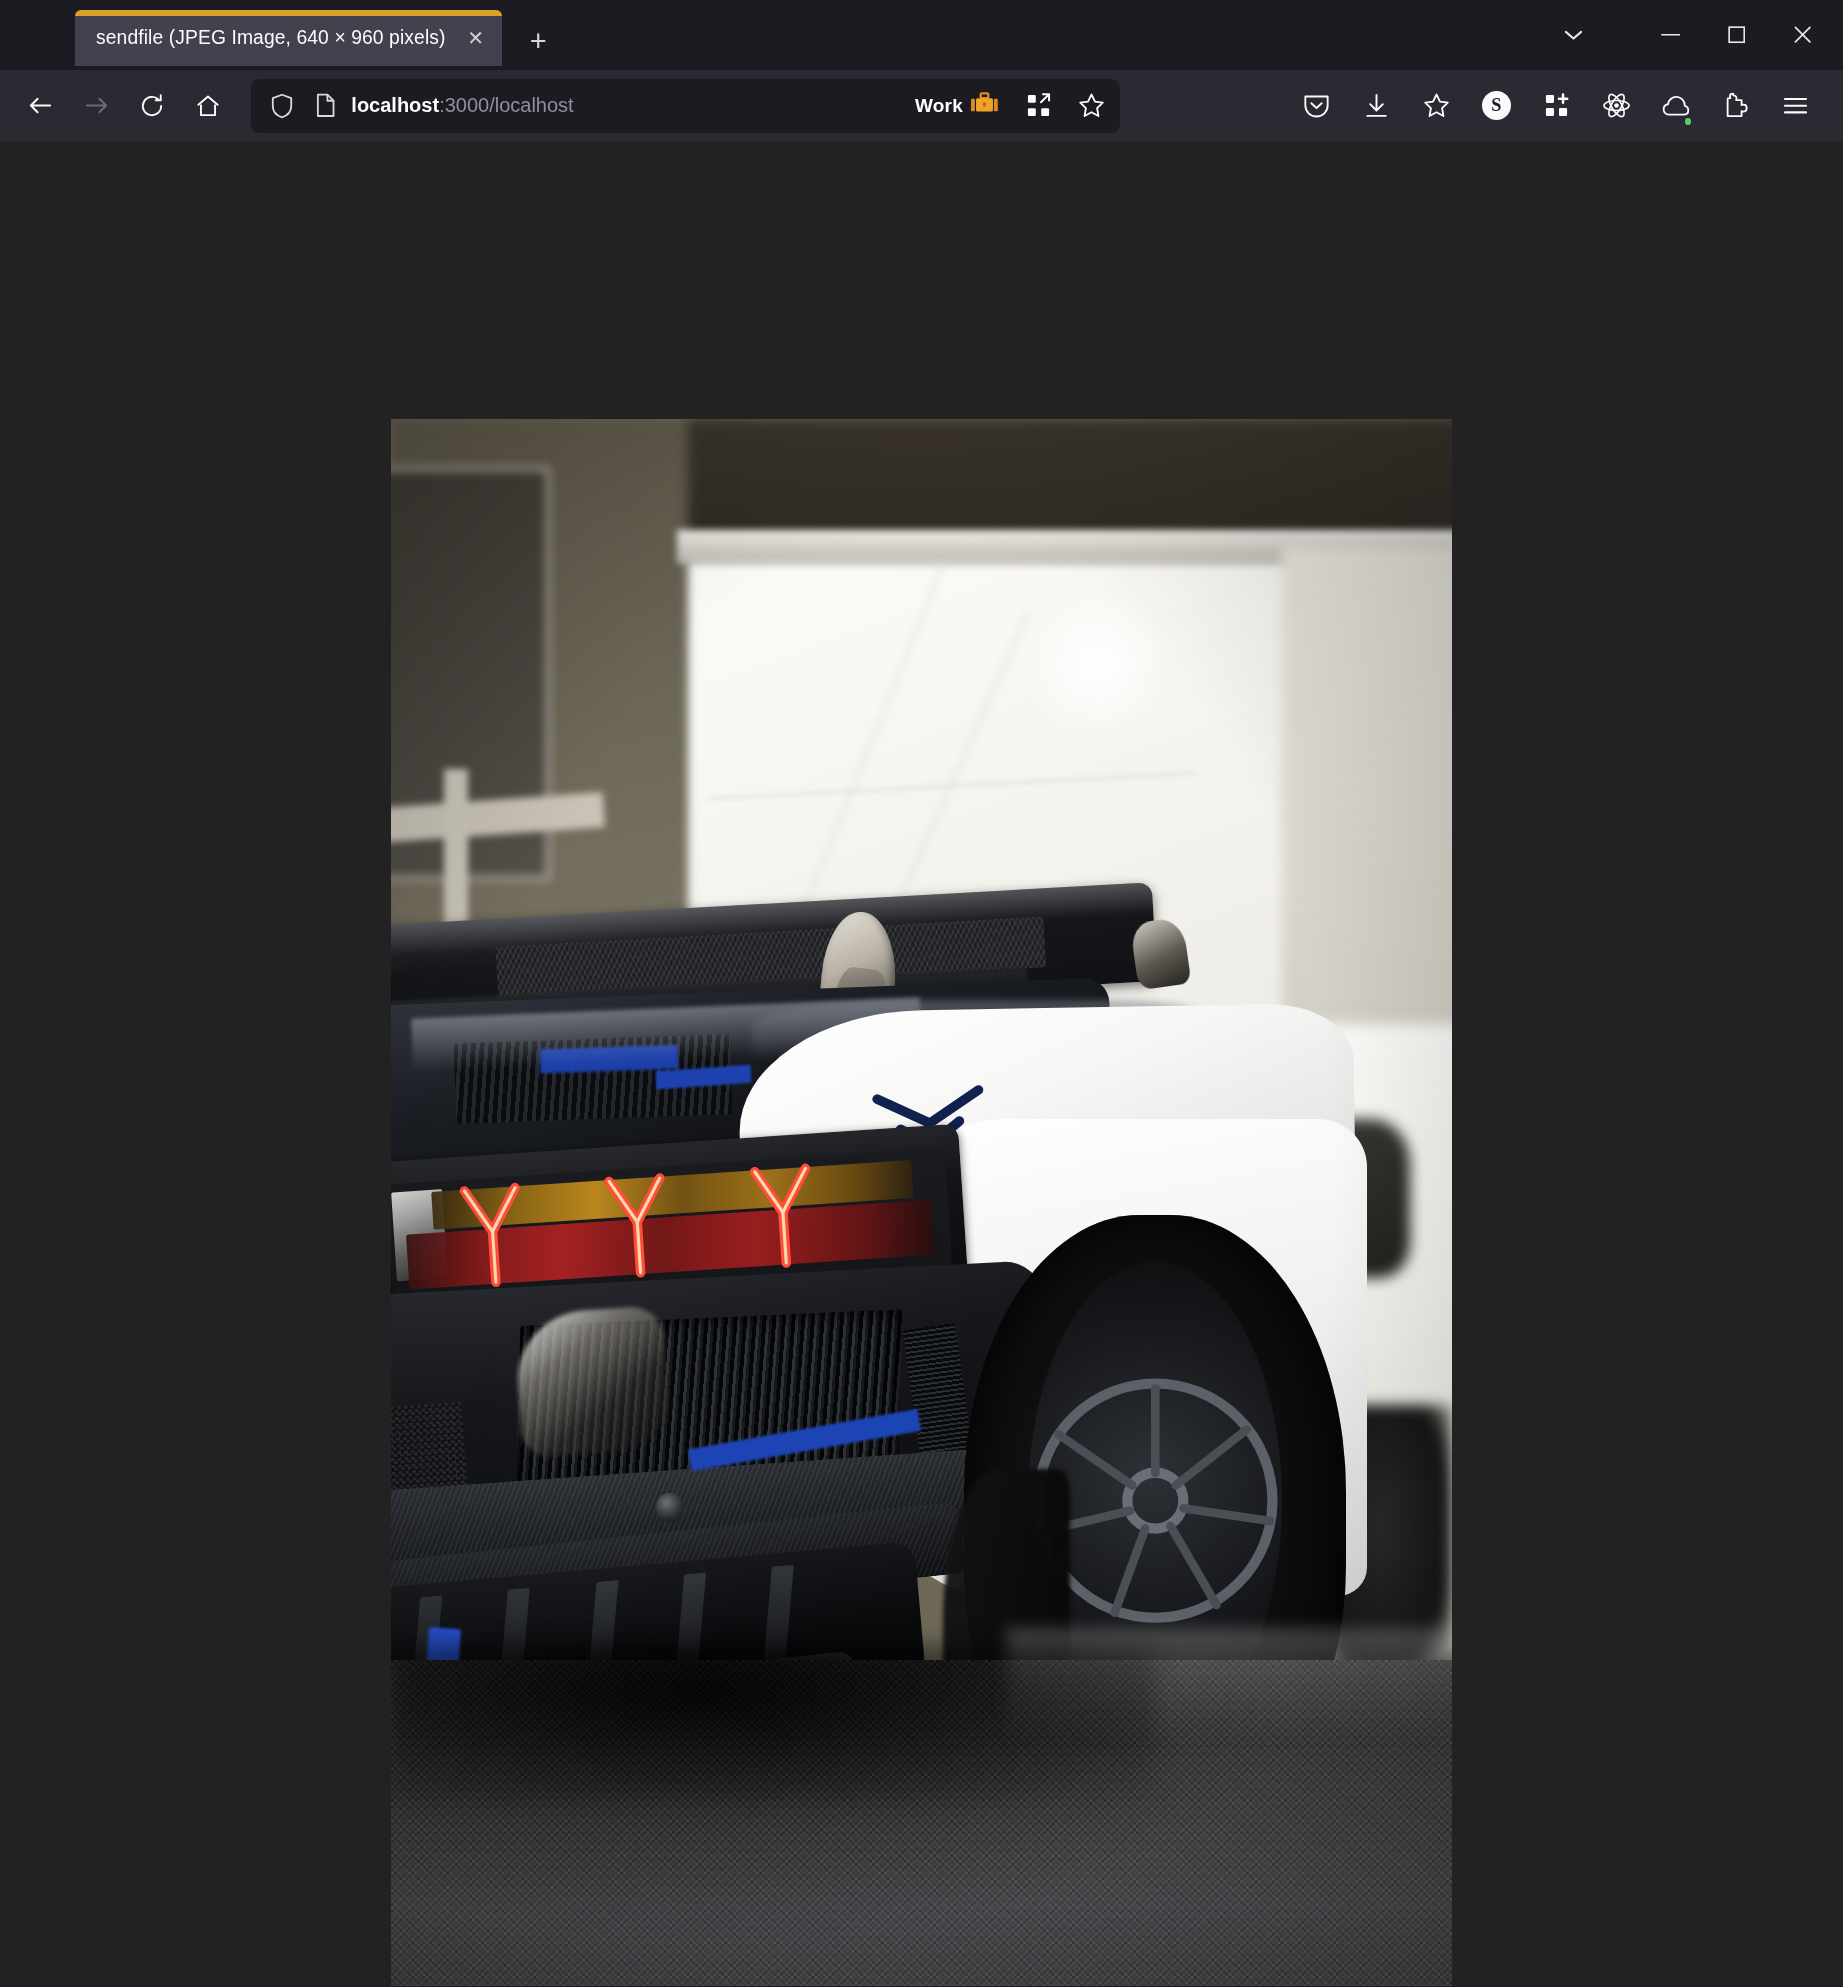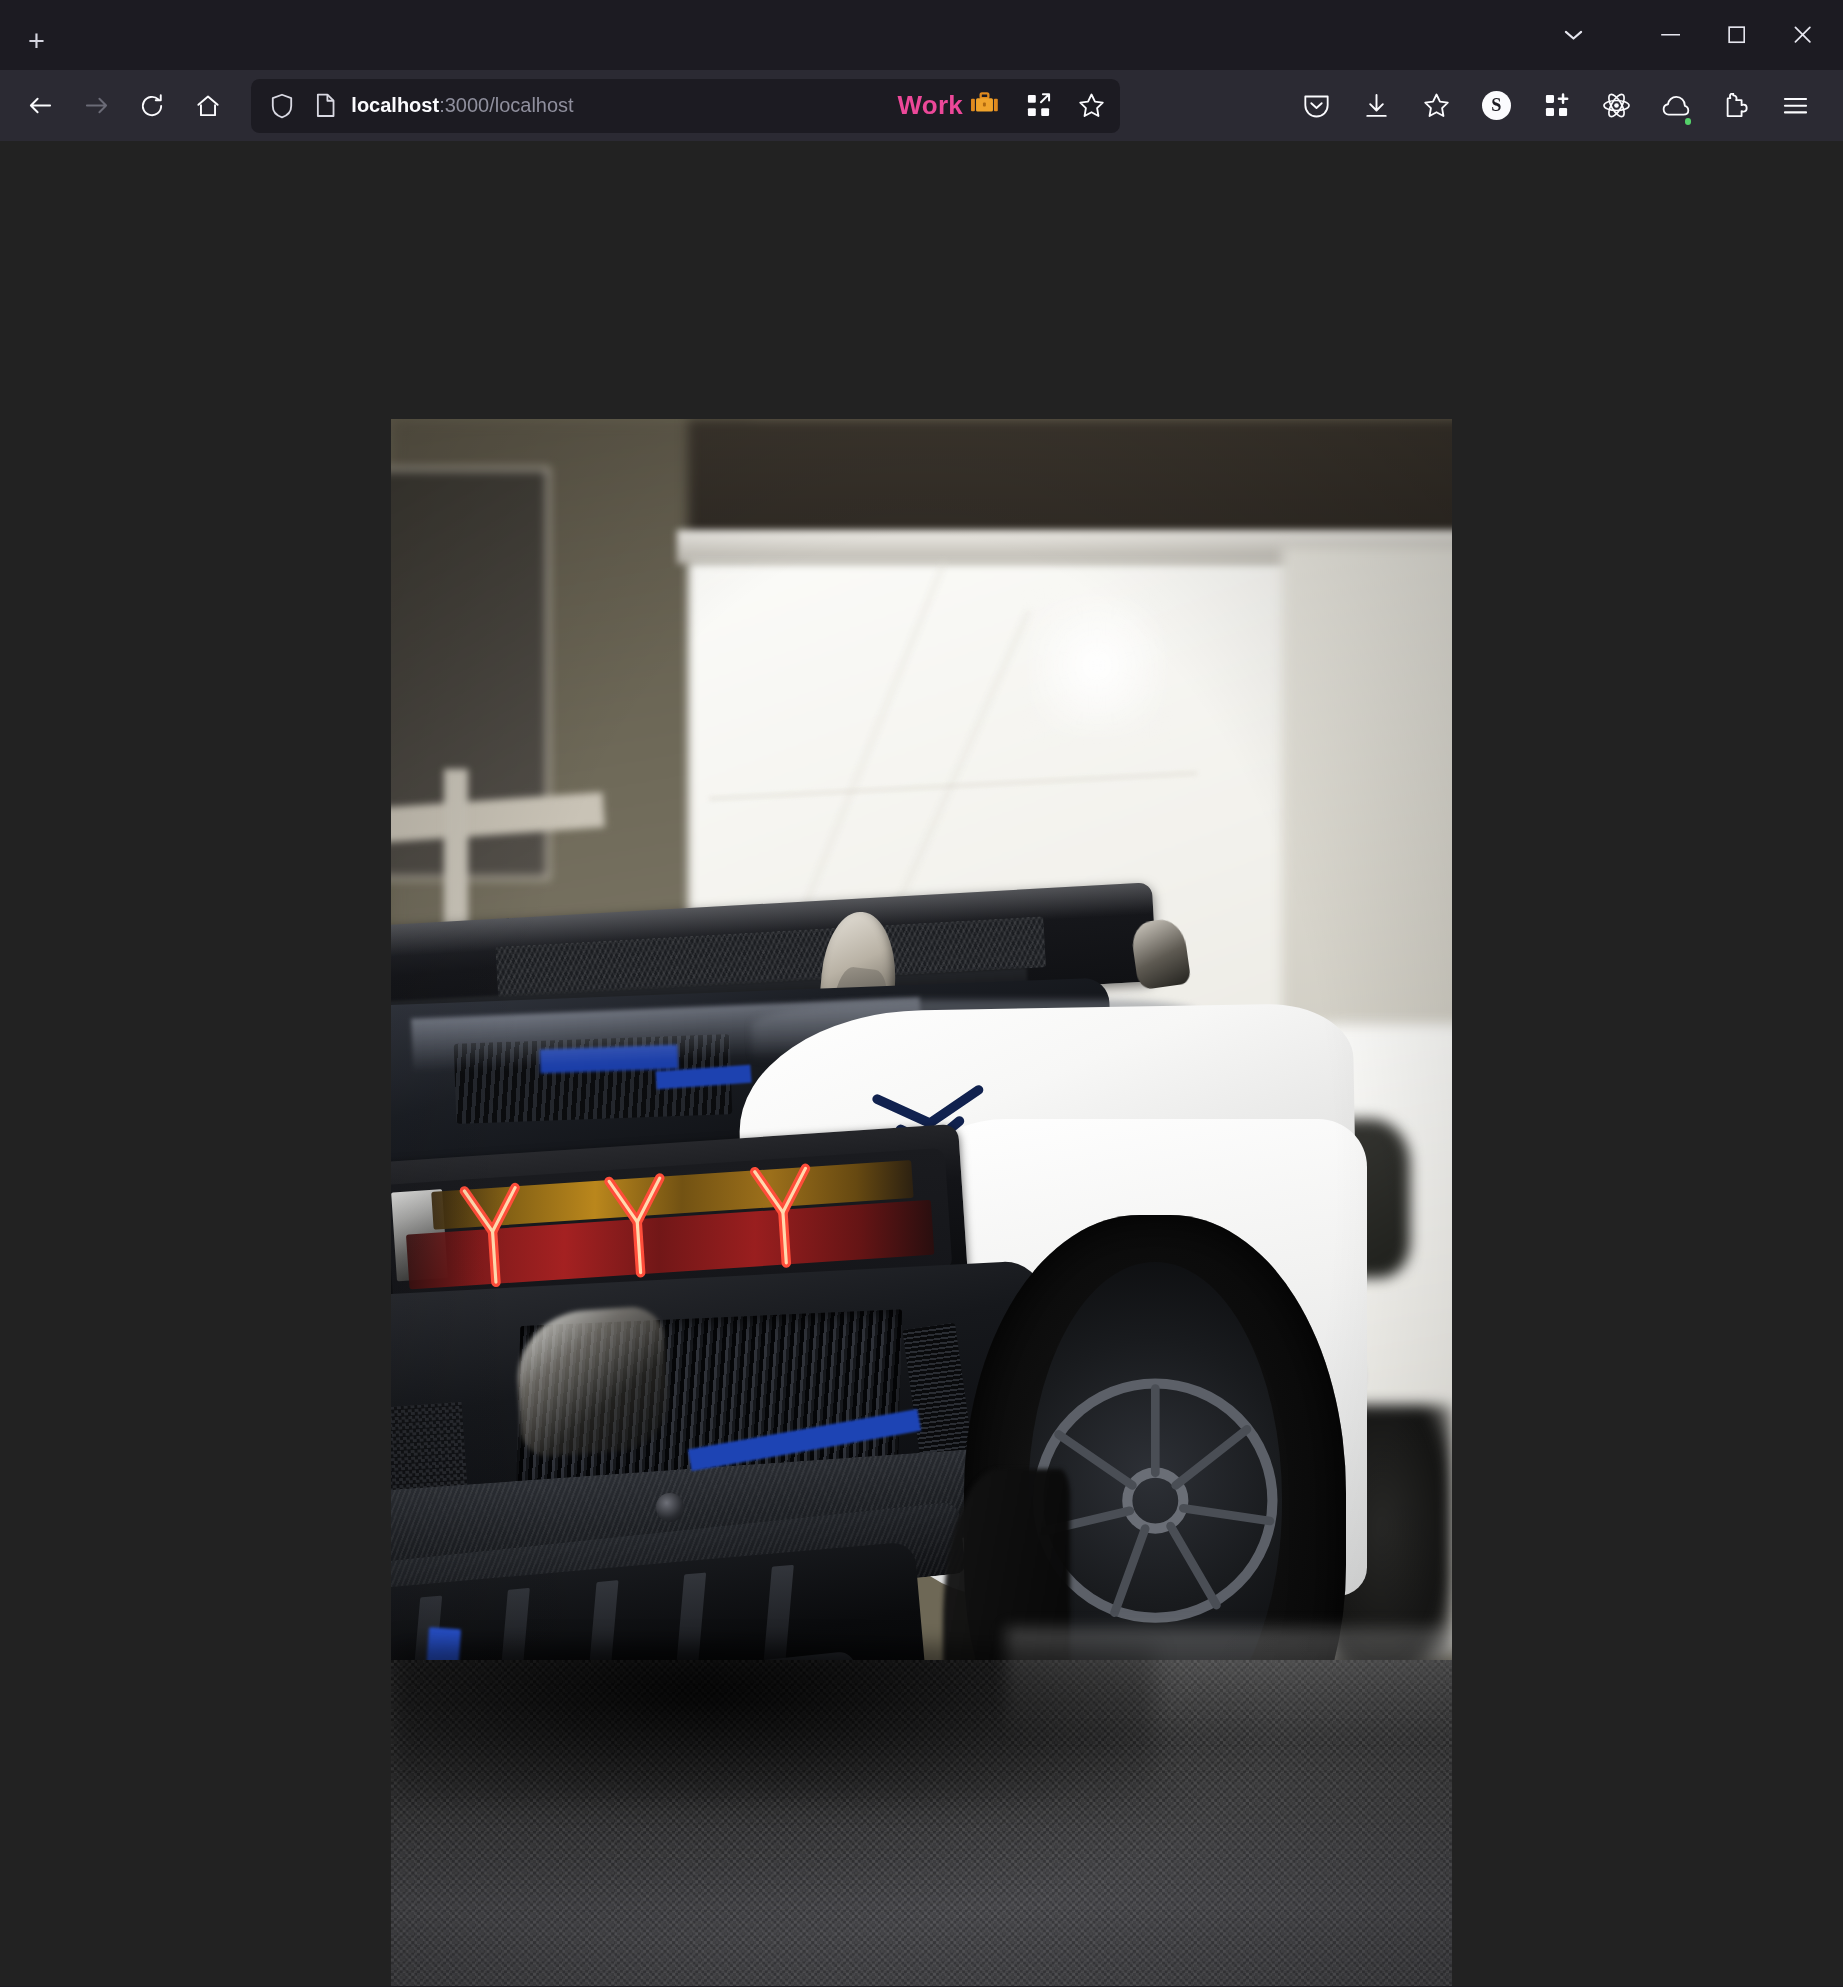--- a/index.html
+++ b/index.html
@@ -118,23 +118,23 @@
     overflow: hidden;
   }
   .url-text b { color: #fbfbfe; font-weight: 600; }
   .container-chip {
     display: flex; align-items: center; gap: 6.8px;
     padding: 3.9px 7.7px;
     border-radius: 4.8px;
     flex: 0 0 auto;
   }
   .container-chip .label {
-    font-size: 26px;
+    font-size: 19px;
     font-weight: 700;
-    color: #ec4899;
+    color: #ffffff;
     letter-spacing: 0.2px;
   }
   .url-right-btn {
     width: 44px; height: 44px;
     display: flex; align-items: center; justify-content: center;
     color: #fbfbfe;
     flex: 0 0 auto;
     border-radius: 4.8px;
   }
 
@@ -596,20 +596,25 @@
     position:absolute; inset:0;
     background: radial-gradient(ellipse at 50% 48%, transparent 55%, rgba(0,0,0,.22) 100%);
     pointer-events:none;
   }
 </style>
 </head>
 <body>
 
 <div class="tabbar">
 
+  <div class="tab">
+    <div class="tab-accent" style="background:#d9a227"></div>
+    <span class="tab-title">sendfile (JPEG Image, 640 × 960 pixels)</span>
+    <span class="tab-close">✕</span>
+  </div>
 
   <div class="newtab">+</div>
 
   <div class="win-ctrls">
     <div class="win-btn spaced">
       <svg width="21" height="13.5" viewBox="0 0 22 14" fill="none" stroke="currentColor" stroke-width="2.2" stroke-linecap="round" stroke-linejoin="round">
           <path d="M3 4l8 7 8-7"></path>
         </svg>
     </div>
     <div class="win-btn">

